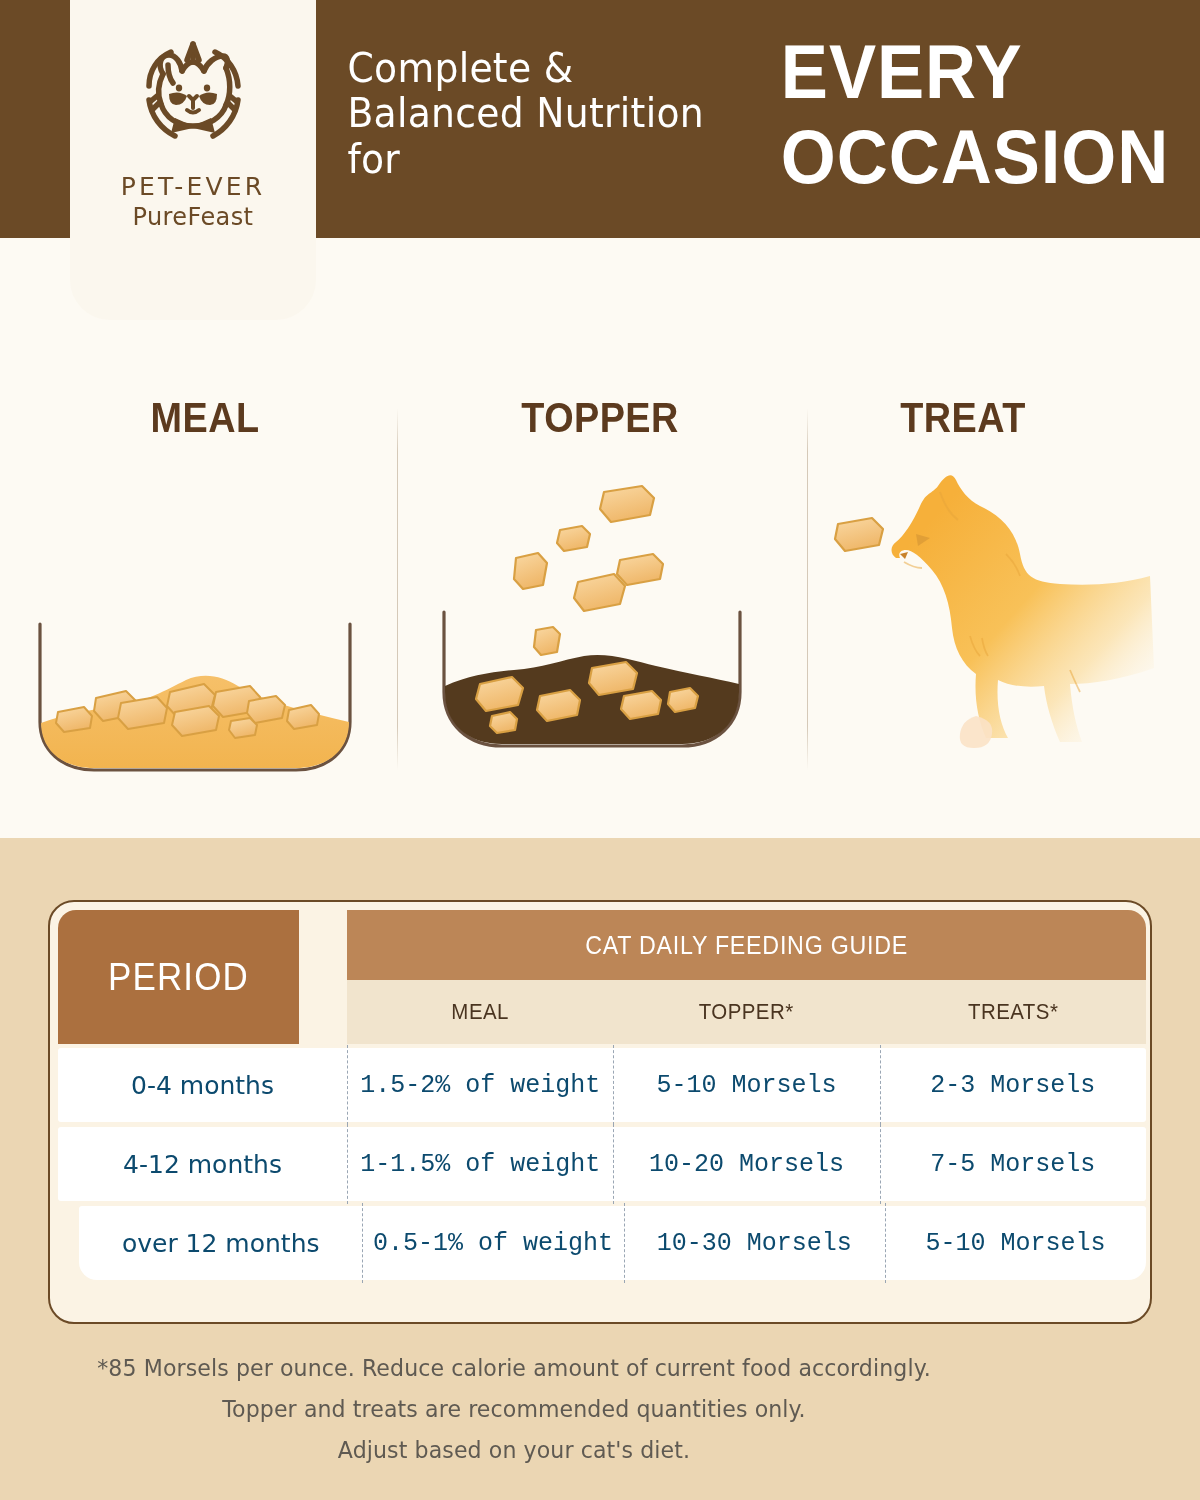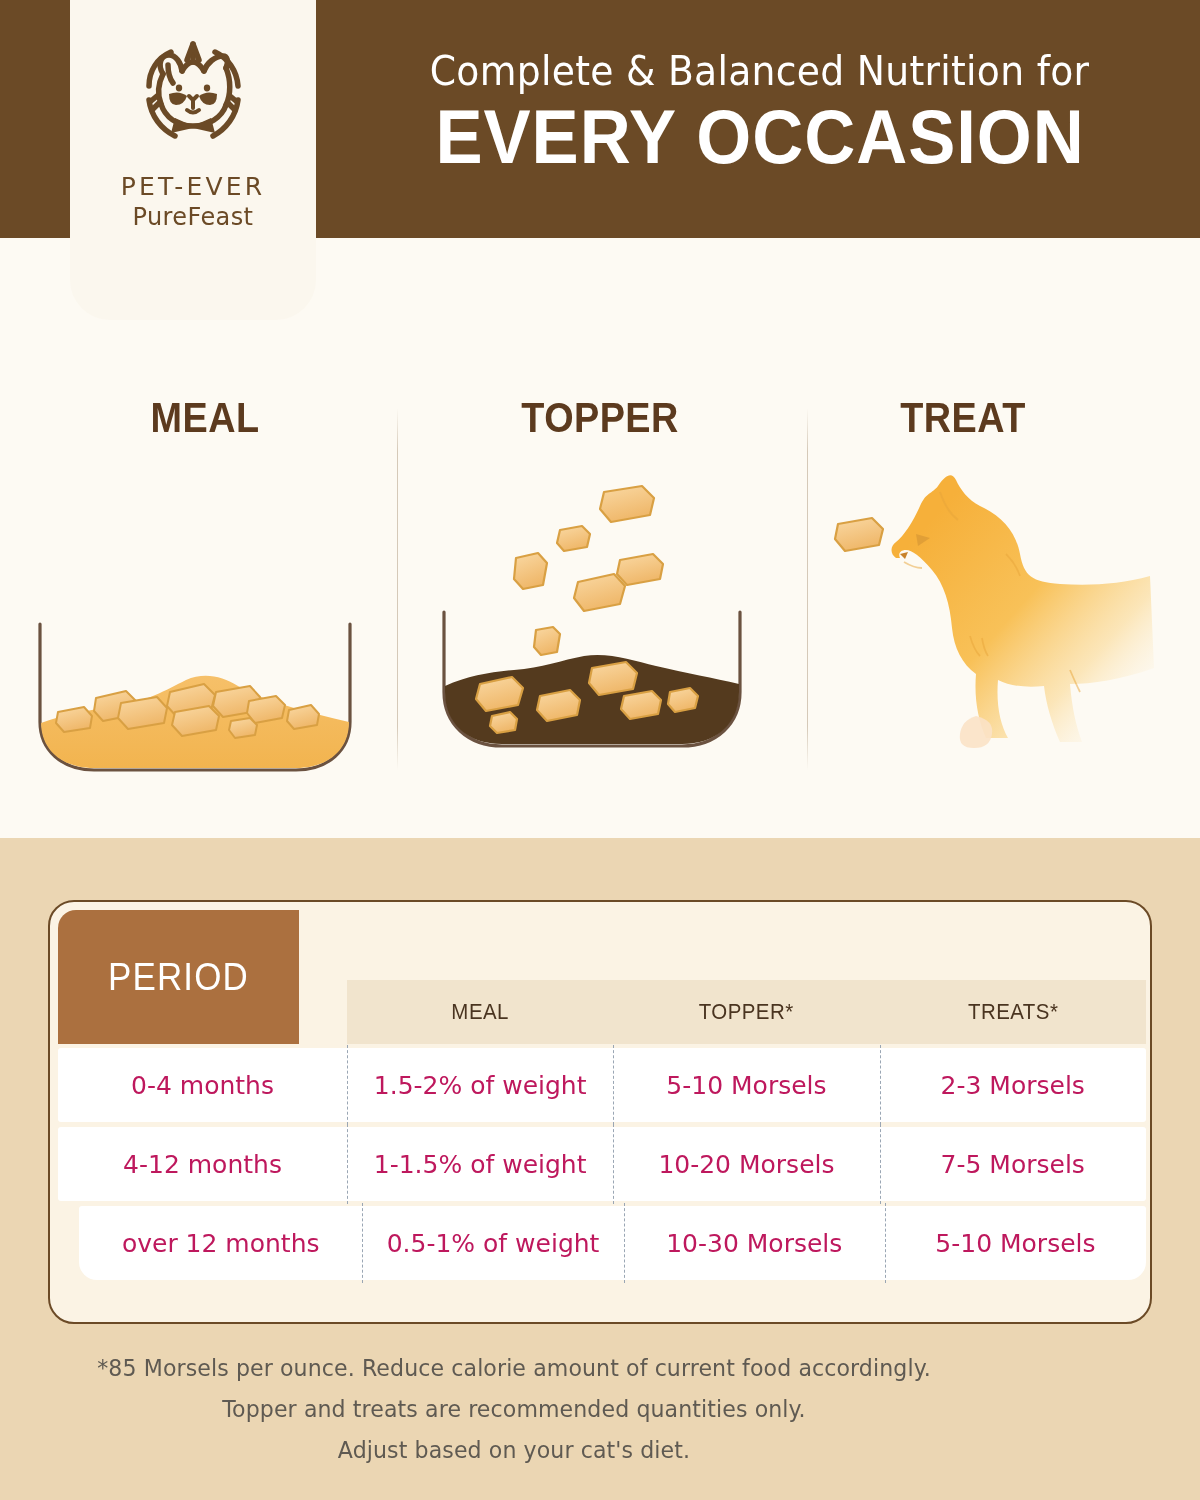--- a/index.html
+++ b/index.html
@@ -22,21 +22,21 @@
     position: absolute;
     left: 0; top: 0;
     width: 1200px; height: 238px;
     background: #6B4A26;
   }
   .header-text {
     position: absolute;
     left: 330px; top: 0;
     width: 860px; height: 238px;
     display: flex;
-    flex-direction: column;
+    flex-direction: row;
     align-items: center;
     justify-content: center;
     padding-bottom: 10px;
   }
   .header-line1 {
     color: #FFFFFF;
     font-size: 41px;
     font-weight: 400;
     letter-spacing: 0.3px;
     line-height: 1.1;
@@ -201,28 +201,28 @@
     position: relative;
     height: 74px;
     background: #FFFFFF;
     display: flex;
     margin-bottom: 5px;
     border-radius: 3px;
   }
   .trow:last-child { margin-bottom: 0; border-radius: 3px 3px 18px 18px; margin-left: 21px; }
   .trow .c {
     display: flex; align-items: center; justify-content: center;
-    color: #be185d;
+    color: #0c4a6e;
     font-size: 25px;
     font-weight: 400;
     position: relative;
     font-family: "DejaVu Sans", sans-serif;
   }
   .trow .c0 { width: 289px; }
-  .trow .c1, .trow .c2, .trow .c3 { width: 266.3px; }
+  .trow .c1, .trow .c2, .trow .c3 { width: 266.3px; font-family: Liberation Mono, monospace; }
   .trow .c1::before, .trow .c2::before, .trow .c3::before {
     content: "";
     position: absolute;
     left: 0; top: -3px;
     width: 1px; height: 80px;
     border-left: 1px dashed #9AA6B4;
   }
 
   .notes {
     position: absolute;
@@ -420,20 +420,23 @@
 
 <div class="bottom-section">
 
   <div class="table-wrap">
     <div class="table-inner">
 
       <div class="period-cell">
         <span>PERIOD</span>
       </div>
 
+      <div class="guide-head">
+        <span>CAT DAILY FEEDING GUIDE</span>
+      </div>
 
       <div class="subhead">
         <div>MEAL</div>
         <div>TOPPER*</div>
         <div>TREATS*</div>
       </div>
 
       <div class="rows">
         <div class="trow">
           <div class="c c0">0-4 months</div>

